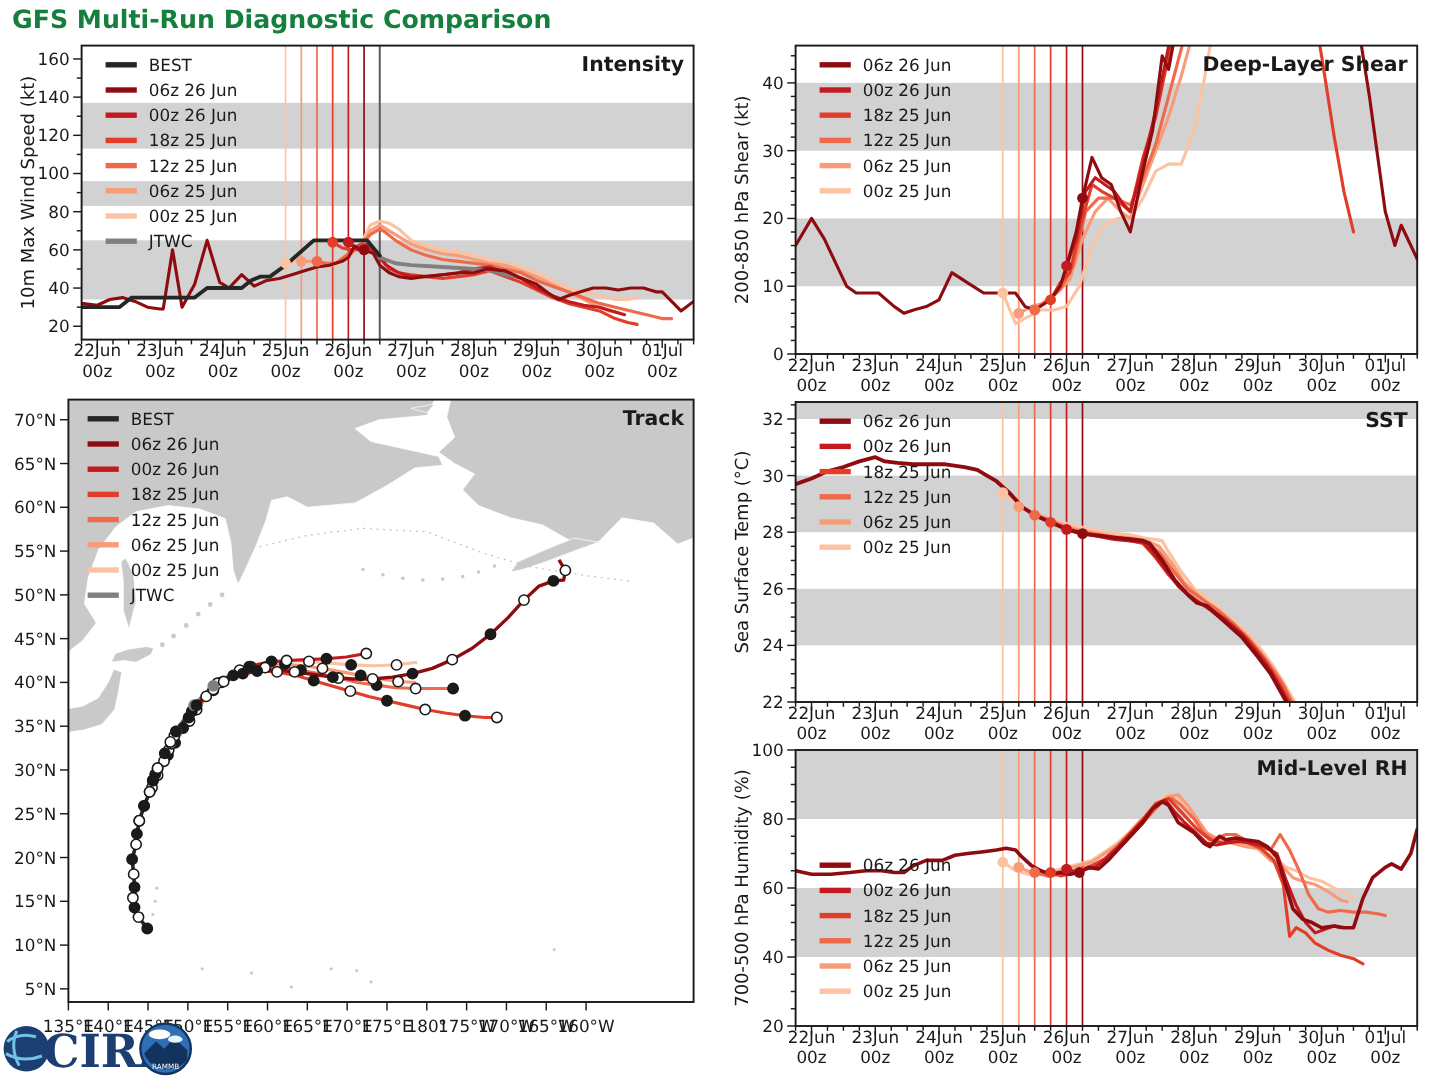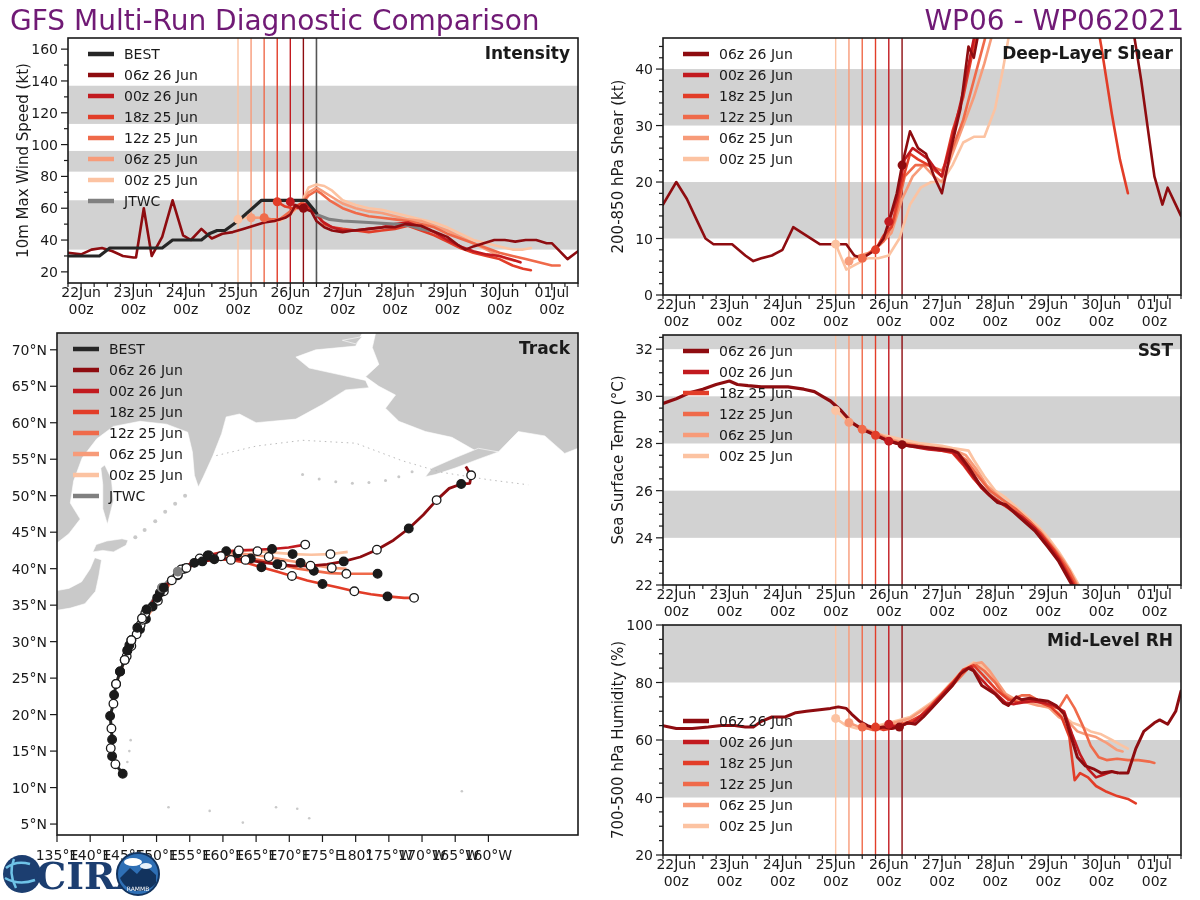--- a/index.html
+++ b/index.html
@@ -1,28 +1,27 @@
 <!DOCTYPE html>
 <html><head>
 <meta charset="utf-8">
 <style>
   html,body{margin:0;padding:0;background:#ffffff;}
   body{font-family:"DejaVu Sans","Liberation Sans",sans-serif;}
   #fig{position:relative;width:1200px;height:900px;background:#fff;overflow:hidden;}
   #fig svg{position:absolute;left:0;top:0;}
-  .title{position:absolute;top:4px;font-weight:normal;font-size:28px;color:#701a75;letter-spacing:0px;}
+  .title{position:absolute;top:4px;font-weight:bold;font-size:21px;color:#15803d;letter-spacing:0px;}
   #title-left{left:10px;}
   #title-right{right:16px;text-align:right;}
 </style>
 </head>
 <body>
 
 <div id="fig">
   <div class="title" id="title-left">GFS Multi-Run Diagnostic Comparison</div>
-  <div class="title" id="title-right">WP06 - WP062021</div>
   <svg id="plot" width="1200" height="900">
       <g>
         <clipPath id="clip1">
           <rect x="68" y="38" width="510" height="245"></rect>
         </clipPath>
         <rect x="68" y="200.27272727272725" width="510" height="49.31818181818184" fill="#d2d2d2"></rect>
         <rect x="68" y="150.95454545454544" width="510" height="20.681818181818187" fill="#d2d2d2"></rect>
         <rect x="68" y="85.72727272727272" width="510" height="38.18181818181819" fill="#d2d2d2"></rect>
         <line x1="238" y1="38" x2="238" y2="283" stroke="#fcc3a2" stroke-width="1.4"></line>
         <line x1="251.07692307692307" y1="38" x2="251.07692307692307" y2="283" stroke="#f79b79" stroke-width="1.4"></line>

